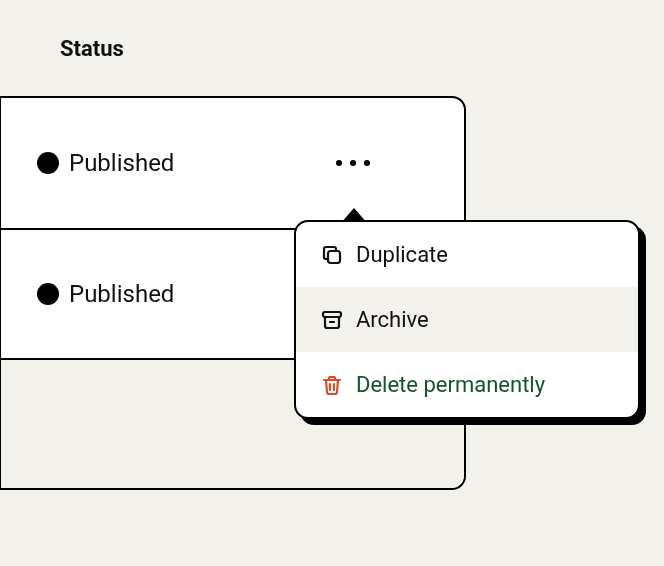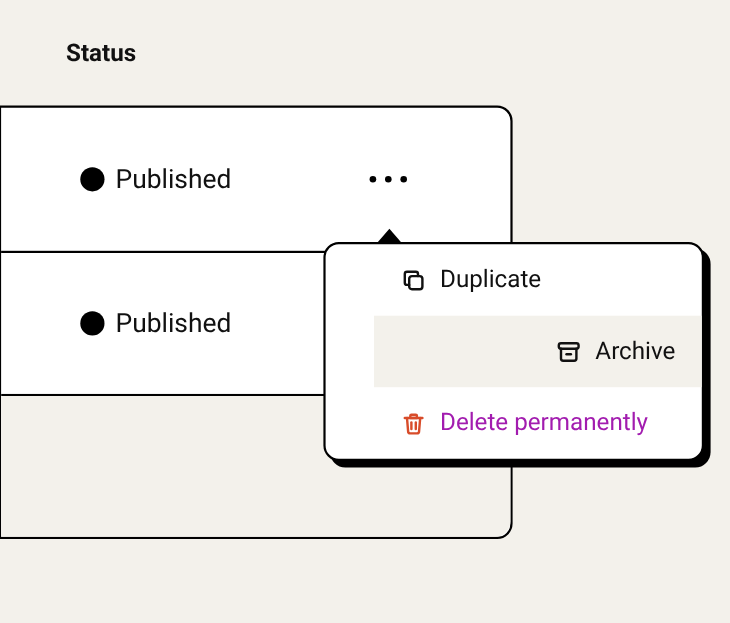--- a/index.html
+++ b/index.html
@@ -27,21 +27,21 @@
     left: -1px;
     width: 467px;
     background: #fff;
     border: 2px solid #000;
     border-radius: 0 14px 14px 0;
   }
   .row {
     height: 130px;
     display: flex;
     align-items: center;
-    padding-left: 72px;
+    padding-left: 36px;
     position: relative;
   }
   .row + .row { border-top: 2px solid #000; }
   .row-empty { height: 130px; border-top: 2px solid #000; background: #f3f1eb; border-radius: 0 0 14px 0; }
   .status-dot {
     width: 22px;
     height: 22px;
     border-radius: 50%;
     background: #000;
     margin-right: 10px;
@@ -78,32 +78,31 @@
   .popover {
     width: 346px;
     background: #fff;
     border: 2px solid #000;
     border-radius: 14px;
     box-shadow: 6px 6px 0 0 #000;
     overflow: hidden;
     position: absolute;
     top: -78px;
     left: 0;
-    padding-left: 44px;
   }
   .menu-item {
     display: flex;
     align-items: center;
     gap: 12px;
     padding: 20px 24px;
     font-size: 22px;
     cursor: pointer;
   }
-  .menu-item.highlight { background: #f3f1eb; justify-content: flex-end; }
-  .menu-item.danger { color: #a21caf; }
+  .menu-item.highlight { background: #f3f1eb; }
+  .menu-item.danger { color: #14532d; }
   .icon { width: 24px; height: 24px; flex-shrink: 0; display: inline-flex; }
   .icon svg { width: 100%; height: 100%; }
 </style>
 </head>
 <body>
 
 <div class="column-header">Status</div>
 
 <div class="table-box">
   <div class="row">

